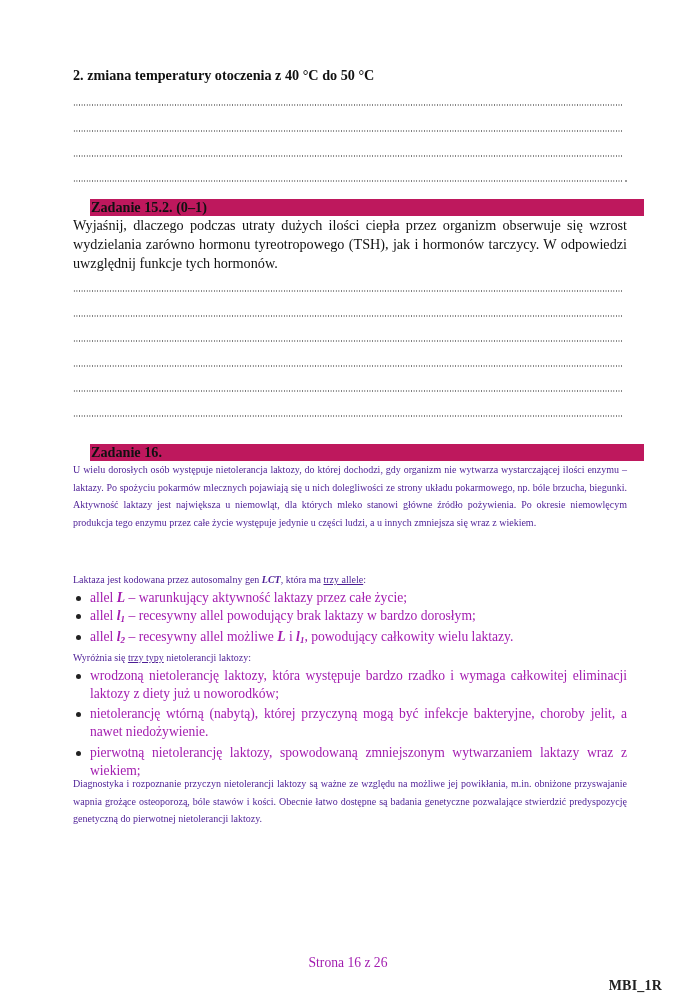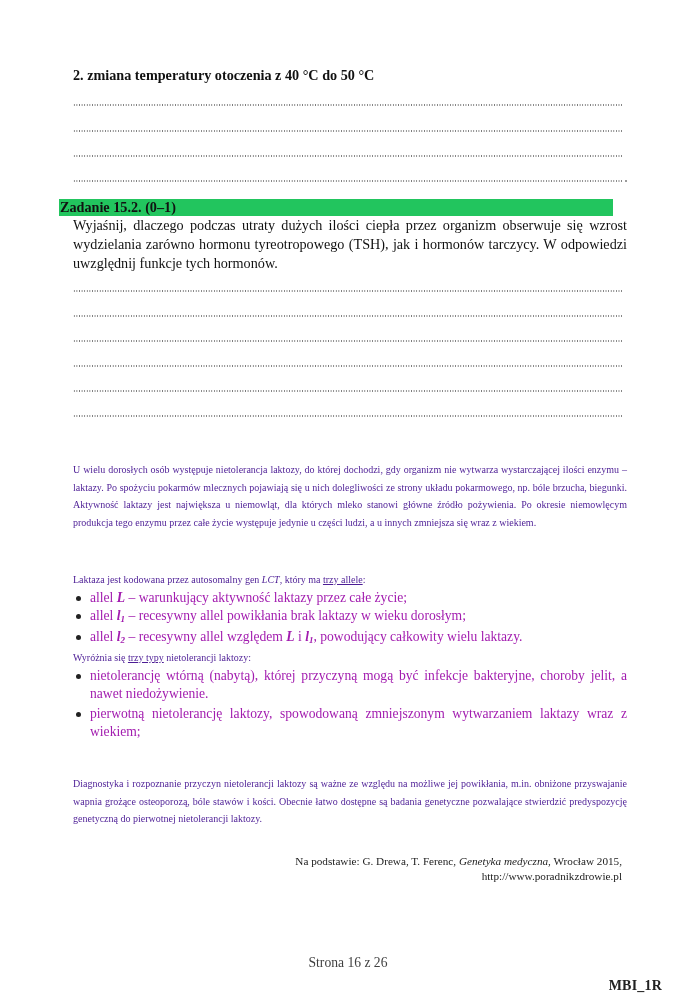--- a/index.html
+++ b/index.html
@@ -21,62 +21,62 @@
     background-image: radial-gradient(circle, #7a7a7a 0.7px, transparent 0.8px);
     background-size: 2.6px 2px;
     background-repeat: repeat-x;
   }
   .dots.tail::after {
     content: ""; position: absolute; right: -5px; top: 0; width: 2px; height: 2px;
     background: #7a7a7a; border-radius: 50%;
   }
 
   .task-bar {
-    position: absolute; left: 59px; width: 554px; height: 17px;
-    background: #22c55e;
+    position: absolute; left: 90px; width: 554px; height: 17px;
+    background: #be185d;
   }
   .task-bar span {
     position: absolute; left: 1px; top: 0px;
     font-weight: bold; font-size: 14.2px; color: #111; line-height: 17px;
   }
   .task-prompt {
     position: absolute; left: 73px; top: 216px; width: 554px;
     font-weight: normal; font-size: 14.2px; line-height: 19px; color: #111;
     text-align: justify;
   }
 
   .para {
     position: absolute; left: 73px; width: 554px;
     font-size: 10px; line-height: 17.7px; color: #4c1d95;
     text-align: justify;
   }
   .u { text-decoration: underline; }
   .bi { font-weight: bold; font-style: italic; }
-  .it { font-style: italic; }
+  .it { font-style: italic; font-weight: bold; }
   sub { font-size: 9px; vertical-align: -2px; }
 
   ul.bullets { list-style: none; position: absolute; left: 73px; width: 554px; }
   ul.bullets li {
     position: relative; padding-left: 17px;
     font-size: 13.6px; line-height: 17.7px; color: #a21caf;
     text-align: justify;
   }
   ul.bullets li::before {
     content: ""; position: absolute; left: 3px; top: 7px;
     width: 5px; height: 5px; border-radius: 50%; background: #222;
   }
   ul.bullets.spaced li { margin-bottom: 3px; }
 
   .source {
     position: absolute; right: 74px; top: 854px; width: 420px;
     text-align: right; font-size: 11.2px; line-height: 15px; color: #222;
   }
   .footer-page {
     position: absolute; left: 0; width: 696px; top: 955px;
-    text-align: center; font-size: 13.6px; color: #404040;
+    text-align: center; font-size: 13.6px; color: #a21caf;
   }
   .footer-code {
     position: absolute; right: 34px; top: 978px;
     font-weight: bold; font-size: 14px; color: #222; letter-spacing: 0.2px;
   }
 </style>
 </head>
 <body>
 
 <div class="page">
@@ -92,43 +92,43 @@
   </div>
   <div class="task-prompt">Wyjaśnij, dlaczego podczas utraty dużych ilości ciepła przez organizm obserwuje się wzrost wydzielania zarówno hormonu tyreotropowego (TSH), jak i hormonów tarczycy. W odpowiedzi uwzględnij funkcje tych hormonów.</div>
 
   <div class="dots" style="top:290px"></div>
   <div class="dots" style="top:315px"></div>
   <div class="dots" style="top:340px"></div>
   <div class="dots" style="top:365px"></div>
   <div class="dots" style="top:390px"></div>
   <div class="dots" style="top:415px"></div>
 
+  <div class="task-bar" style="top:444px">
+    <span>Zadanie 16.</span>
+  </div>
   <div class="para" style="top:461px">U wielu dorosłych osób występuje nietolerancja laktozy, do której dochodzi, gdy organizm nie wytwarza wystarczającej ilości enzymu – laktazy. Po spożyciu pokarmów mlecznych pojawiają się u nich dolegliwości ze strony układu pokarmowego, np. bóle brzucha, biegunki. Aktywność laktazy jest największa u niemowląt, dla których mleko stanowi główne źródło pożywienia. Po okresie niemowlęcym produkcja tego enzymu przez całe życie występuje jedynie u części ludzi, a u innych zmniejsza się wraz z wiekiem.</div>
 
   <div class="para" style="top:571px">
-    <span>Laktaza jest kodowana przez autosomalny gen </span><span class="it">LCT</span><span>, który ma </span><span class="u">trzy allele</span><span>:</span>
+    <span>Laktaza jest kodowana przez autosomalny gen </span><span class="it">LCT</span><span>, która ma </span><span class="u">trzy allele</span><span>:</span>
   </div>
 
   <ul class="bullets" style="top:589px">
     <li><span>allel </span><span class="bi">L</span><span> – warunkujący aktywność laktazy przez całe życie;</span></li>
-    <li><span>allel </span><span class="bi">l</span><sub class="bi">1</sub><span> – recesywny allel powikłania brak laktazy w wieku dorosłym;</span></li>
-    <li><span>allel </span><span class="bi">l</span><sub class="bi">2</sub><span> – recesywny allel względem </span><span class="bi">L</span><span> i </span><span class="bi">l</span><sub class="bi">1</sub><span>, powodujący całkowity wielu laktazy.</span></li>
+    <li><span>allel </span><span class="bi">l</span><sub class="bi">1</sub><span> – recesywny allel powodujący brak laktazy w bardzo dorosłym;</span></li>
+    <li><span>allel </span><span class="bi">l</span><sub class="bi">2</sub><span> – recesywny allel możliwe </span><span class="bi">L</span><span> i </span><span class="bi">l</span><sub class="bi">1</sub><span>, powodujący całkowity wielu laktazy.</span></li>
   </ul>
 
   <div class="para" style="top:649px">
     <span>Wyróżnia się </span><span class="u">trzy typy</span><span> nietolerancji laktozy:</span>
   </div>
 
   <ul class="bullets spaced" style="top:667px">
+    <li>wrodzoną nietolerancję laktozy, która występuje bardzo rzadko i wymaga całkowitej eliminacji laktozy z diety już u noworodków;</li>
     <li>nietolerancję wtórną (nabytą), której przyczyną mogą być infekcje bakteryjne, choroby jelit, a nawet niedożywienie.</li>
     <li>pierwotną nietolerancję laktozy, spowodowaną zmniejszonym wytwarzaniem laktazy wraz z wiekiem;</li>
   </ul>
 
   <div class="para" style="top:775px">Diagnostyka i rozpoznanie przyczyn nietolerancji laktozy są ważne ze względu na możliwe jej powikłania, m.in. obniżone przyswajanie wapnia grożące osteoporozą, bóle stawów i kości. Obecnie łatwo dostępne są badania genetyczne pozwalające stwierdzić predyspozycję genetyczną do pierwotnej nietolerancji laktozy.</div>
 
-  <div class="source">
-    <div><span>Na podstawie: G. Drewa, T. Ferenc, </span><span class="it">Genetyka medyczna</span><span>, Wrocław 2015,</span></div>
-    <div>http://www.poradnikzdrowie.pl</div>
-  </div>
 
   <div class="footer-page">Strona 16 z 26</div>
   <div class="footer-code">MBI_1R</div>
 </div>
 
 </body></html>

